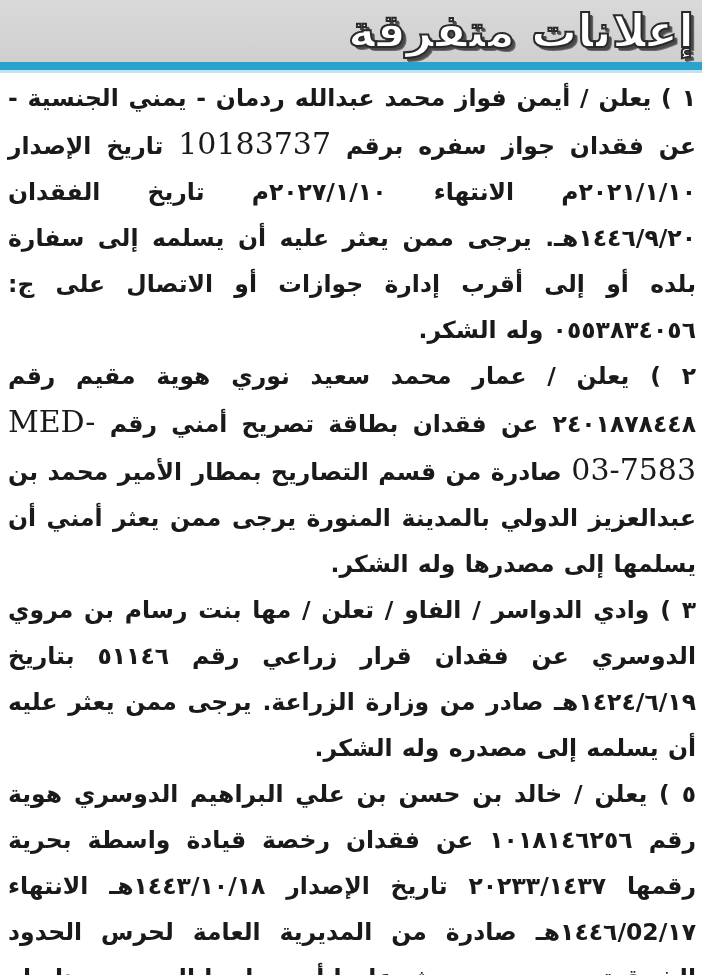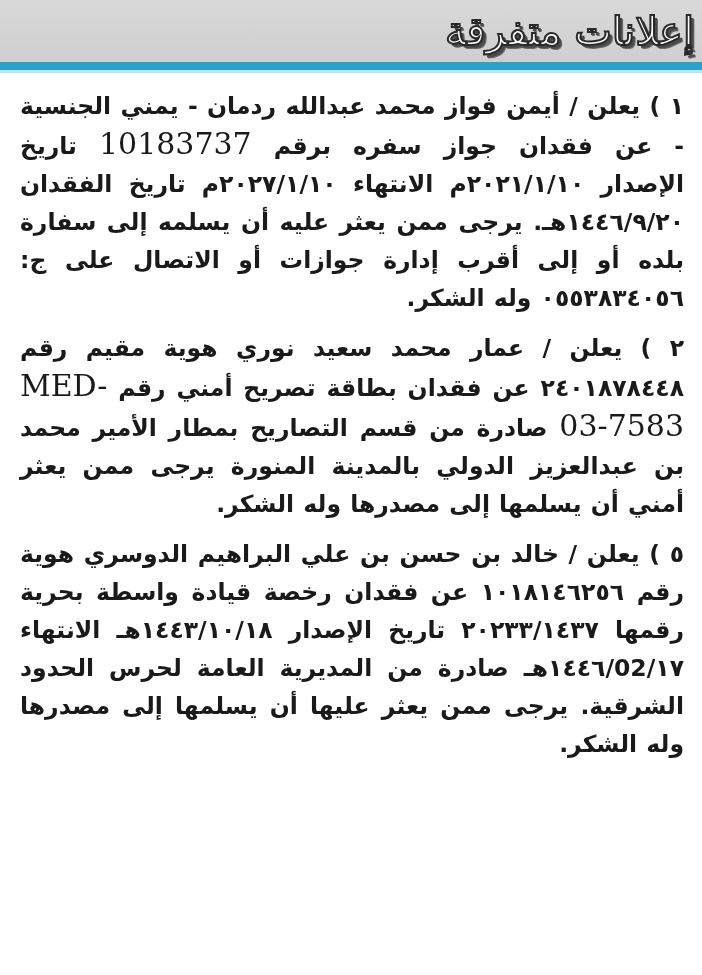--- a/index.html
+++ b/index.html
@@ -19,43 +19,43 @@
       width: 702px;
       height: 62px;
       background: linear-gradient(#d9d9d9, #cfcfcf);
       overflow: hidden;
     }
     .header-title {
       position: absolute;
       right: 8px;
       top: 2px;
       font-family: "DejaVu Sans", sans-serif;
-      font-weight: normal;
-      font-size: 40px;
+      font-weight: bold;
+      font-size: 46px;
       line-height: 58px;
       color: #ffffff;
       -webkit-text-stroke: 2px #2a2a2a;
       text-shadow: 3px 3px 0 #4a4a4a, 4px 4px 0 #6a6a6a;
       letter-spacing: 1px;
       margin: 0;
     }
     .stripe {
       width: 702px;
       height: 8px;
       background: #2aa3cc;
       border-bottom: 3px solid #bfe3f0;
     }
     .content {
       padding: 2px 6px 0 8px;
     }
     .notice {
-      margin: 12px;
+      margin: 0;
       font-weight: bold;
       font-size: 23.5px;
-      line-height: 38px;
+      line-height: 46px;
       text-align: justify;
       text-align-last: right;
       word-spacing: 1px;
     }
     .num-latin {
       font-family: "DejaVu Serif", "Liberation Serif", serif;
       font-weight: normal;
       font-size: 30px;
       direction: ltr;
       unicode-bidi: isolate;
@@ -67,16 +67,17 @@
 <div class="header">
   <h1 class="header-title">إعلانات متفرقة</h1>
 </div>
 <div class="stripe"></div>
 
 <div class="content">
   <p class="notice"><span>١ ) يعلن / أيمن فواز محمد عبدالله ردمان - يمني الجنسية - عن فقدان جواز سفره برقم </span><span class="num-latin">10183737</span><span> تاريخ الإصدار ٢٠٢١/١/١٠م الانتهاء ٢٠٢٧/١/١٠م تاريخ الفقدان ١٤٤٦/٩/٢٠هـ. يرجى ممن يعثر عليه أن يسلمه إلى سفارة بلده أو إلى أقرب إدارة جوازات أو الاتصال على ج: ٠٥٥٣٨٣٤٠٥٦ وله الشكر.</span></p>
 
   <p class="notice"><span>٢ ) يعلن / عمار محمد سعيد نوري هوية مقيم رقم ٢٤٠١٨٧٨٤٤٨ عن فقدان بطاقة تصريح أمني رقم </span><span class="num-latin">MED-03-7583</span><span> صادرة من قسم التصاريح بمطار الأمير محمد بن عبدالعزيز الدولي بالمدينة المنورة يرجى ممن يعثر أمني أن يسلمها إلى مصدرها وله الشكر.</span></p>
 
+  <p class="notice">٣ ) وادي الدواسر / الفاو / تعلن / مها بنت رسام بن مروي الدوسري عن فقدان قرار زراعي رقم ٥١١٤٦ بتاريخ ١٤٢٤/٦/١٩هـ صادر من وزارة الزراعة. يرجى ممن يعثر عليه أن يسلمه إلى مصدره وله الشكر.</p>
 
 
   <p class="notice">٥ ) يعلن / خالد بن حسن بن علي البراهيم الدوسري هوية رقم ١٠١٨١٤٦٢٥٦ عن فقدان رخصة قيادة واسطة بحرية رقمها ٢٠٢٣٣/١٤٣٧ تاريخ الإصدار ١٤٤٣/١٠/١٨هـ الانتهاء ١٤٤٦/02/١٧هـ صادرة من المديرية العامة لحرس الحدود الشرقية. يرجى ممن يعثر عليها أن يسلمها إلى مصدرها وله الشكر.</p>
 </div>
 
 </body></html>

